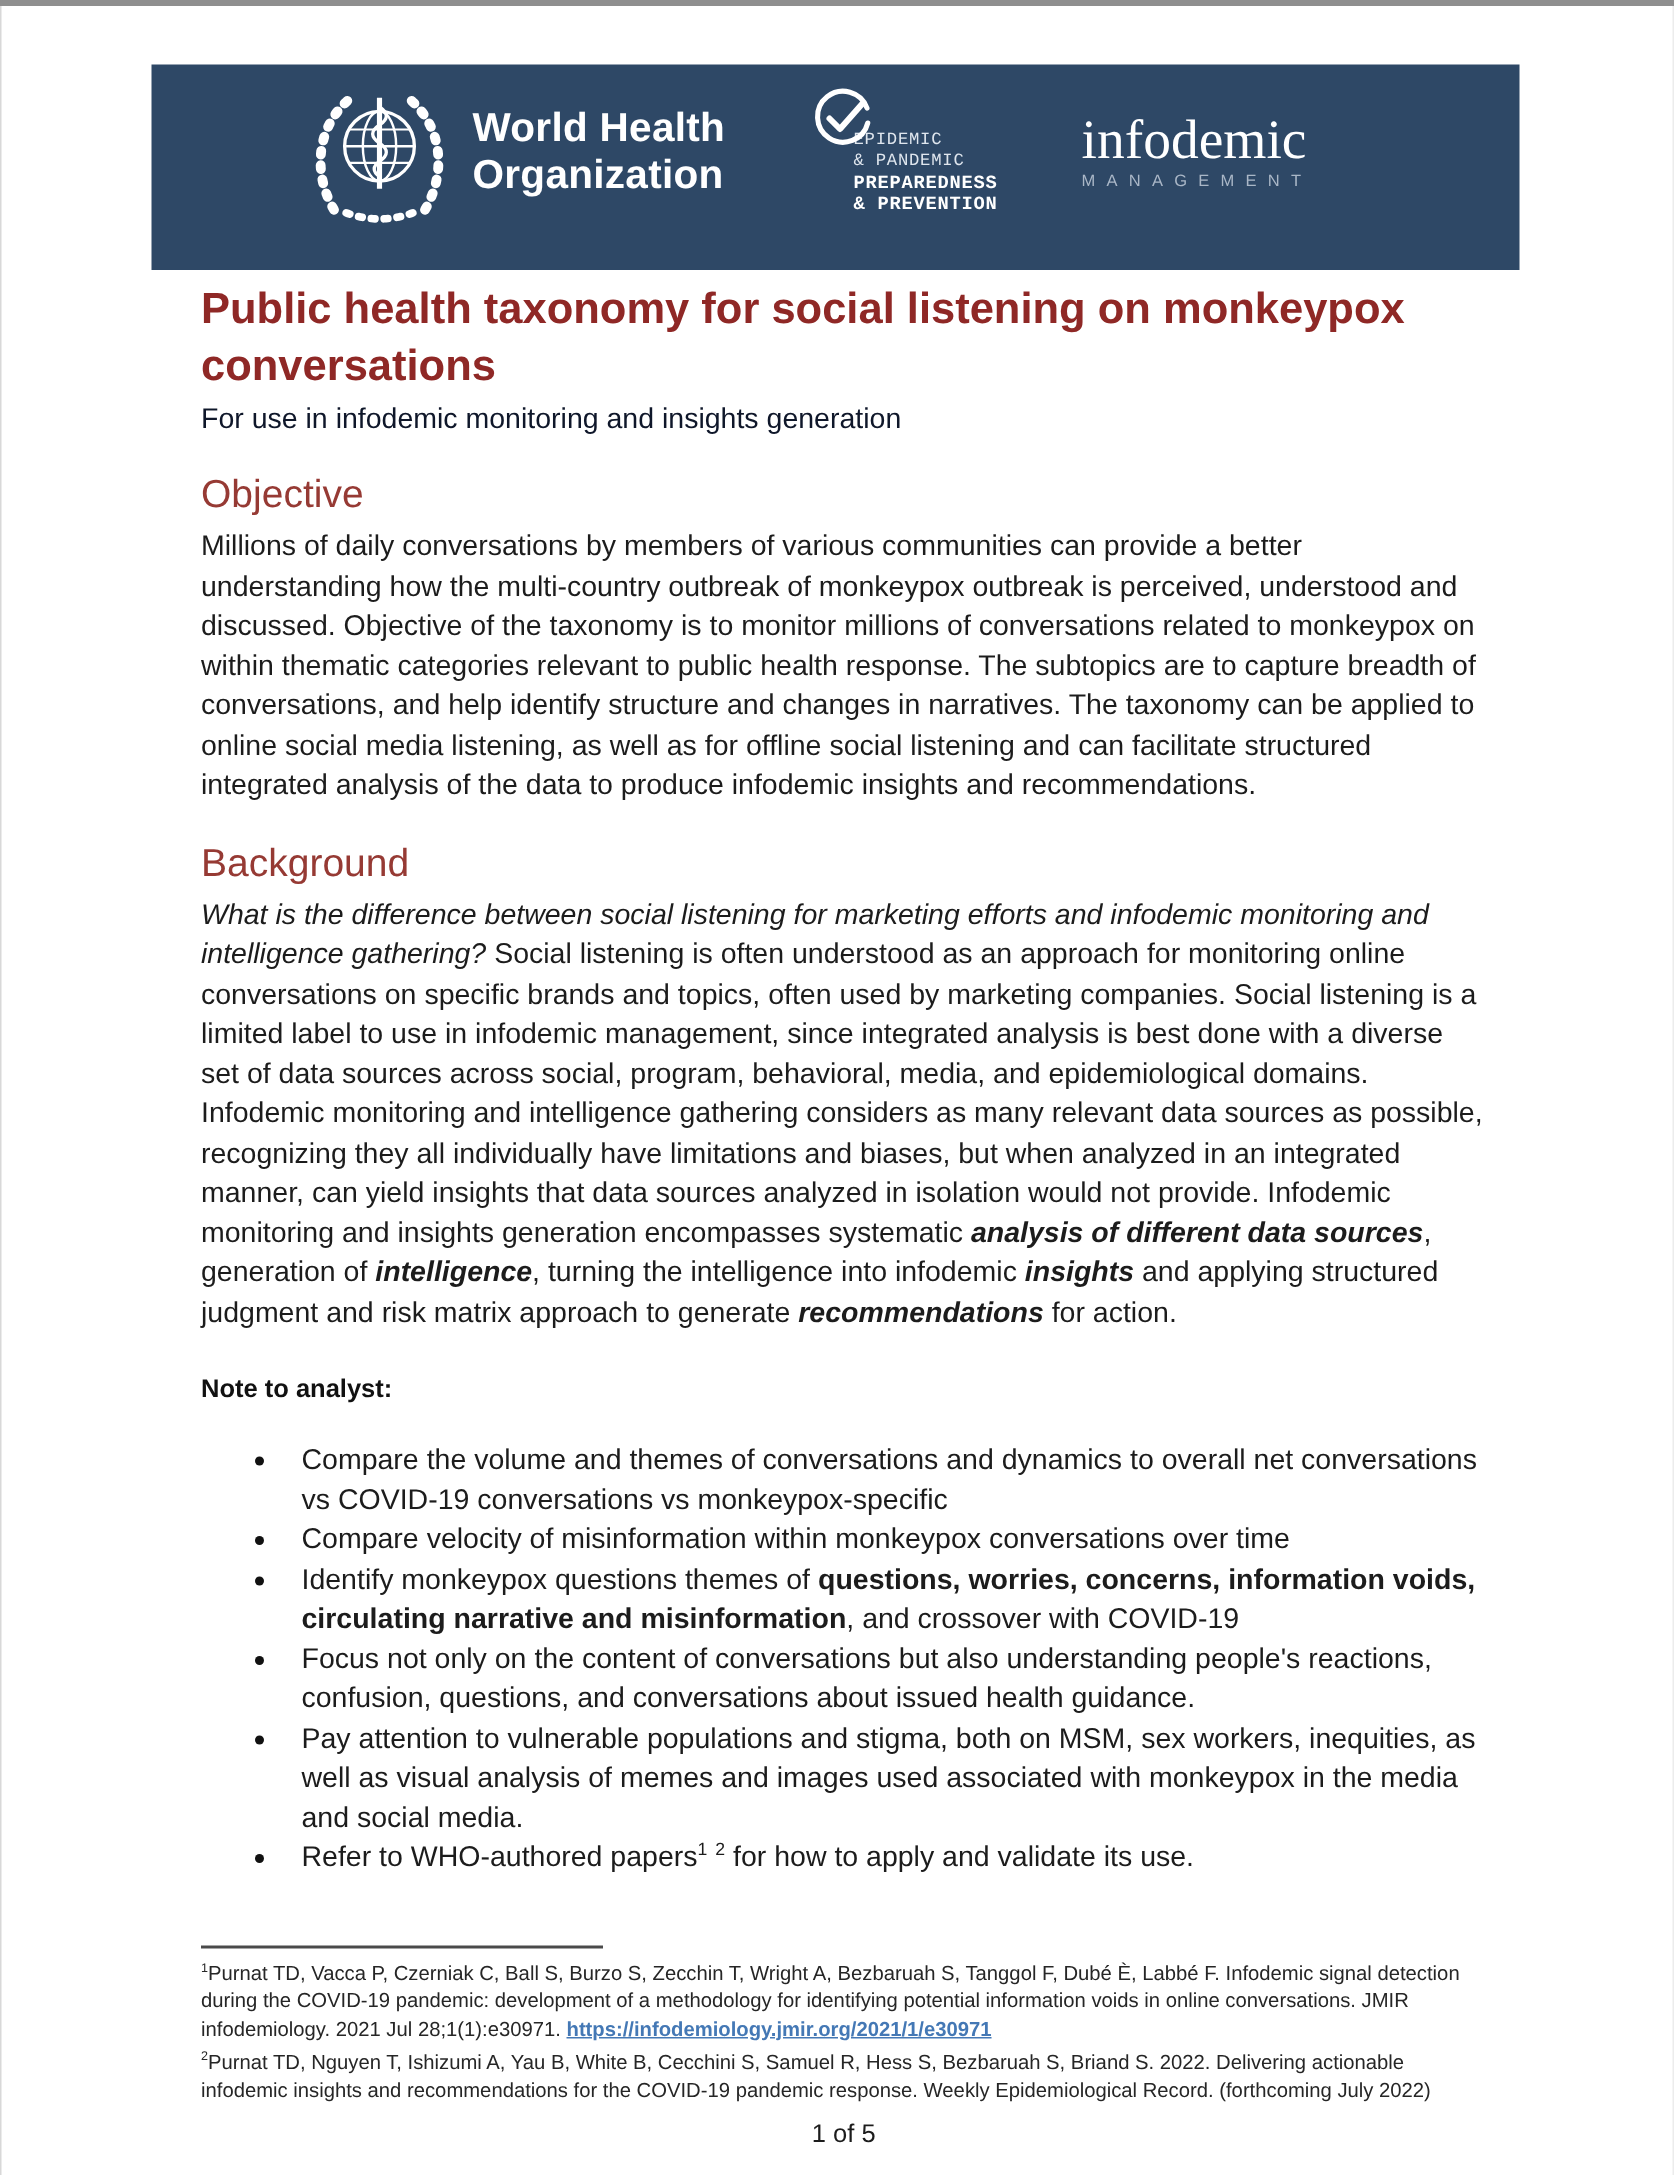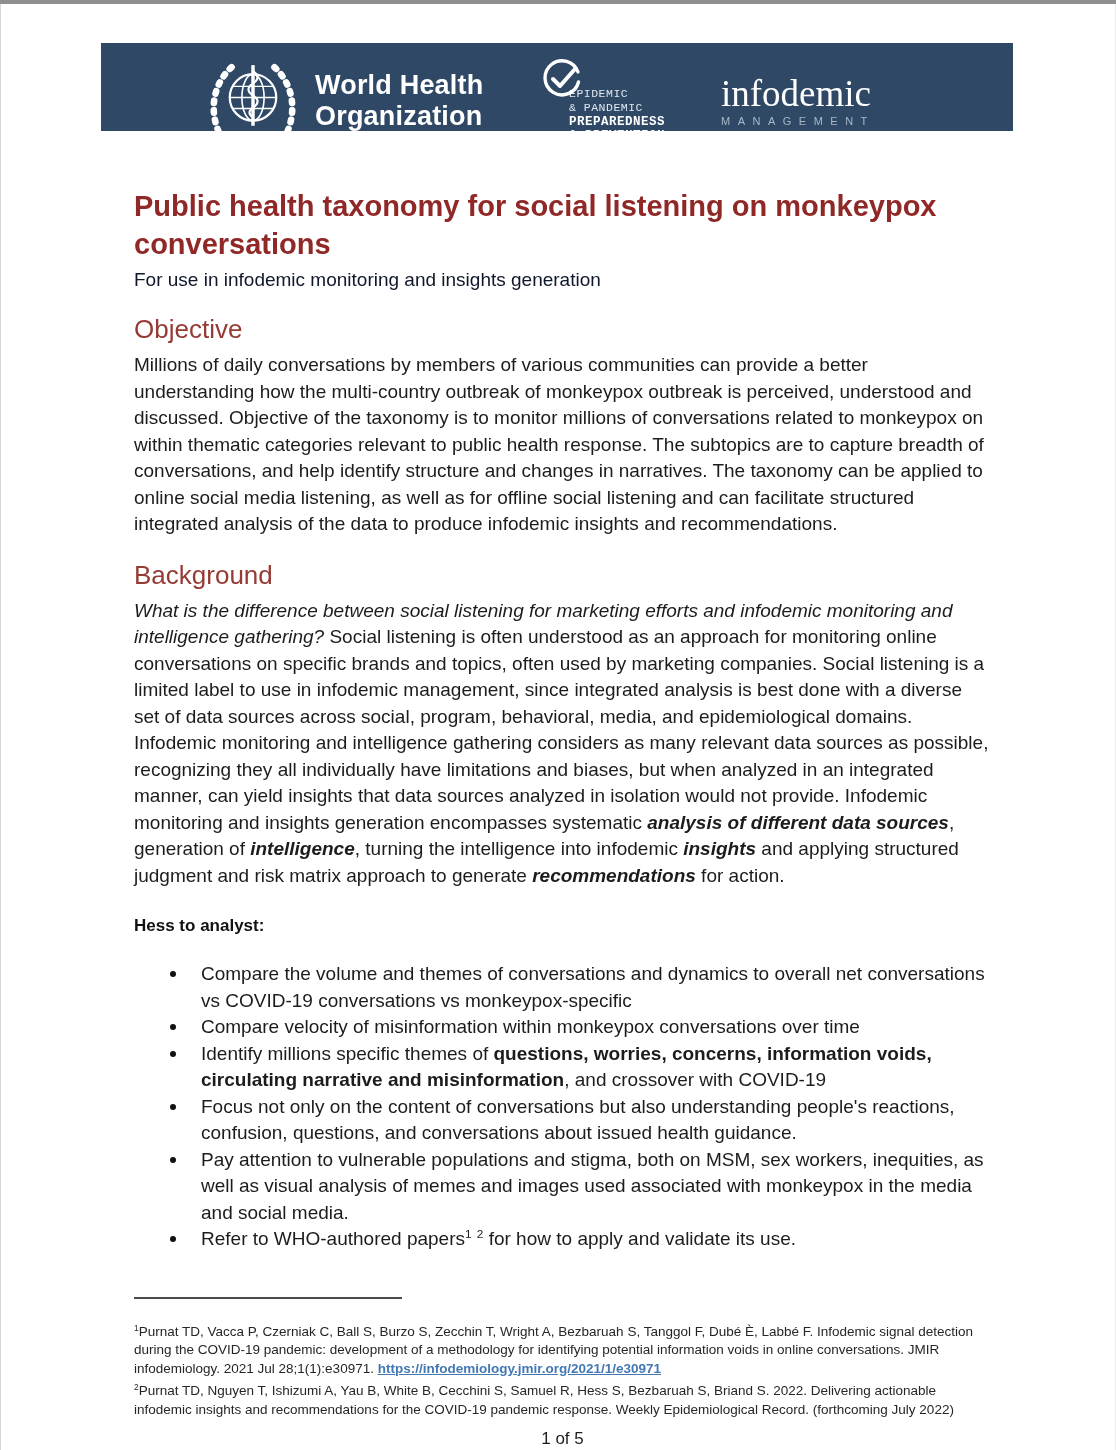--- a/index.html
+++ b/index.html
@@ -17,21 +17,21 @@
   }
   .page {
     position:absolute; top:4px; left:0; right:0; bottom:0;
     background:#ffffff;
     border-left:1px solid #d8d8d8;
     border-right:1px solid #ececec;
   }
   
   .banner {
     position:absolute; left:100px; top:39px;
-    width:912px; height:88px;
+    width:912px; height:137px;
     background:#2e4866;
   }
   .banner .who-group {
     position:absolute; left:100px; top:10px;
     display:flex; align-items:center; gap:10px;
   }
   .who-emblem { width:104px; height:96px; }
   .who-wordmark {
     color:#ffffff; font-weight:bold;
     font-size:27px; line-height:31px; letter-spacing:0.2px;
@@ -87,21 +87,21 @@
   }
   ul.note-list li::before {
     content:""; position:absolute; left:36px; top:10px;
     width:6px; height:6px; border-radius:50%;
     background:#111;
   }
   .footnote-divider {
     margin-top:44px;
     width:268px; border-top:2px solid #4a4a4a;
   }
-  .footnotes { margin-top:24px; }
+  .footnotes { margin-top:8px; }
   .footnote {
     font-size:13.5px; line-height:18.5px; color:#262626;
     margin-top:4px;
   }
   .footnote .seg-link {
     color:#4478b5; font-weight:bold; text-decoration:underline; cursor:pointer;
   }
   .page-number {
     margin-top:10px; text-align:center;
     font-size:17px; color:#1c1c1c;
@@ -157,26 +157,26 @@
   <div class="content">
     <h1 class="doc-title">Public health taxonomy for social listening on monkeypox conversations</h1>
     <div class="doc-subtitle">For use in infodemic monitoring and insights generation</div>
 
     <h2 class="section-heading">Objective</h2>
     <p class="body-para"><span>Millions of daily conversations by members of various communities can provide a better understanding how the multi-country outbreak of monkeypox outbreak is perceived, understood and discussed. Objective of the taxonomy is to monitor millions of conversations related to monkeypox on within thematic categories relevant to public health response. The subtopics are to capture breadth of conversations, and help identify structure and changes in narratives. The taxonomy can be applied to online social media listening, as well as for offline social listening and can facilitate structured integrated analysis of the data to produce infodemic insights and recommendations.</span></p>
 
     <h2 class="section-heading">Background</h2>
     <p class="body-para"><span class="seg-i">What is the difference between social listening for marketing efforts and infodemic monitoring and intelligence gathering?</span><span> Social listening is often understood as an approach for monitoring online conversations on specific brands and topics, often used by marketing companies. Social listening is a limited label to use in infodemic management, since integrated analysis is best done with a diverse set of data sources across social, program, behavioral, media, and epidemiological domains. Infodemic monitoring and intelligence gathering considers as many relevant data sources as possible, recognizing they all individually have limitations and biases, but when analyzed in an integrated manner, can yield insights that data sources analyzed in isolation would not provide. Infodemic monitoring and insights generation encompasses systematic </span><span class="seg-b seg-i">analysis of different data sources</span><span>, generation of </span><span class="seg-b seg-i">intelligence</span><span>, turning the intelligence into infodemic </span><span class="seg-b seg-i">insights</span><span> and applying structured judgment and risk matrix approach to generate </span><span class="seg-b seg-i">recommendations</span><span> for action.</span></p>
 
-    <div class="note-heading">Hess to analyst:</div>
+    <div class="note-heading">Note to analyst:</div>
 
     <ul class="note-list" id="note-list">
         <li><span>Compare the volume and themes of conversations and dynamics to overall net conversations vs COVID-19 conversations vs monkeypox-specific</span></li>
         <li><span>Compare velocity of misinformation within monkeypox conversations over time</span></li>
-        <li><span>Identify millions specific themes of </span><span class="seg-b">questions, worries, concerns, information voids, circulating narrative and misinformation</span><span>, and crossover with COVID-19</span></li>
+        <li><span>Identify monkeypox questions themes of </span><span class="seg-b">questions, worries, concerns, information voids, circulating narrative and misinformation</span><span>, and crossover with COVID-19</span></li>
         <li><span>Focus not only on the content of conversations but also understanding people's reactions, confusion, questions, and conversations about issued health guidance.</span></li>
         <li><span>Pay attention to vulnerable populations and stigma, both on MSM, sex workers, inequities, as well as visual analysis of memes and images used associated with monkeypox in the media and social media.</span></li>
         <li><span>Refer to WHO-authored papers</span><sup class="seg-sup">1</sup><span> </span><sup class="seg-sup">2</sup><span> for how to apply and validate its use.</span></li>
       </ul>
 
     <div class="footnote-divider"></div>
     <div class="footnotes" id="footnotes">
         <div class="footnote"><sup class="seg-sup">1</sup><span>Purnat TD, Vacca P, Czerniak C, Ball S, Burzo S, Zecchin T, Wright A, Bezbaruah S, Tanggol F, Dubé È, Labbé F. Infodemic signal detection during the COVID-19 pandemic: development of a methodology for identifying potential information voids in online conversations. JMIR infodemiology. 2021 Jul 28;1(1):e30971. </span><span class="seg-link">https://infodemiology.jmir.org/2021/1/e30971</span></div>
         <div class="footnote"><sup class="seg-sup">2</sup><span>Purnat TD, Nguyen T, Ishizumi A, Yau B, White B, Cecchini S, Samuel R, Hess S, Bezbaruah S, Briand S. 2022. Delivering actionable infodemic insights and recommendations for the COVID-19 pandemic response. Weekly Epidemiological Record. (forthcoming July 2022)</span></div>
       </div>

